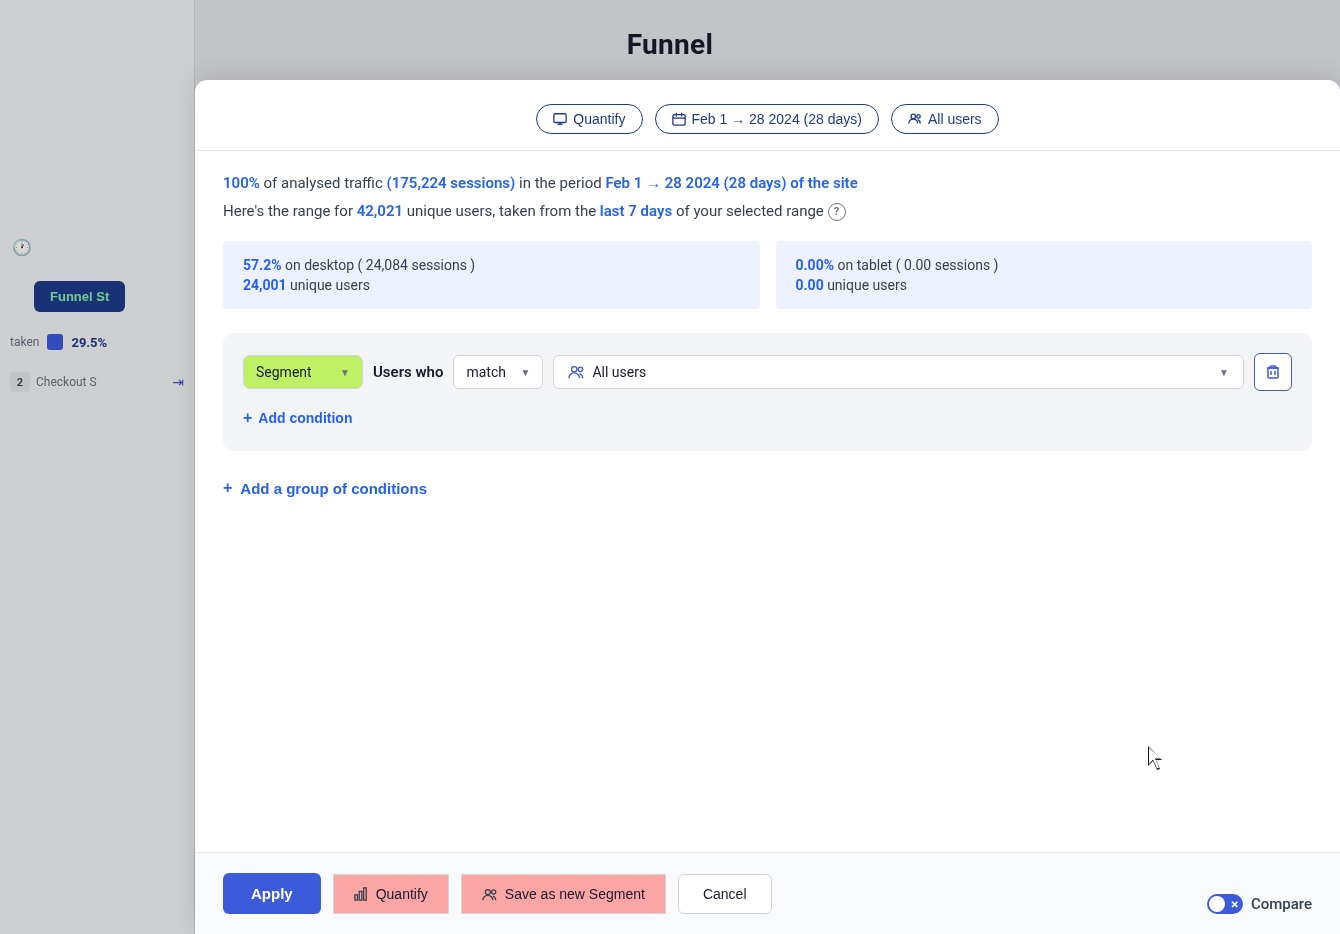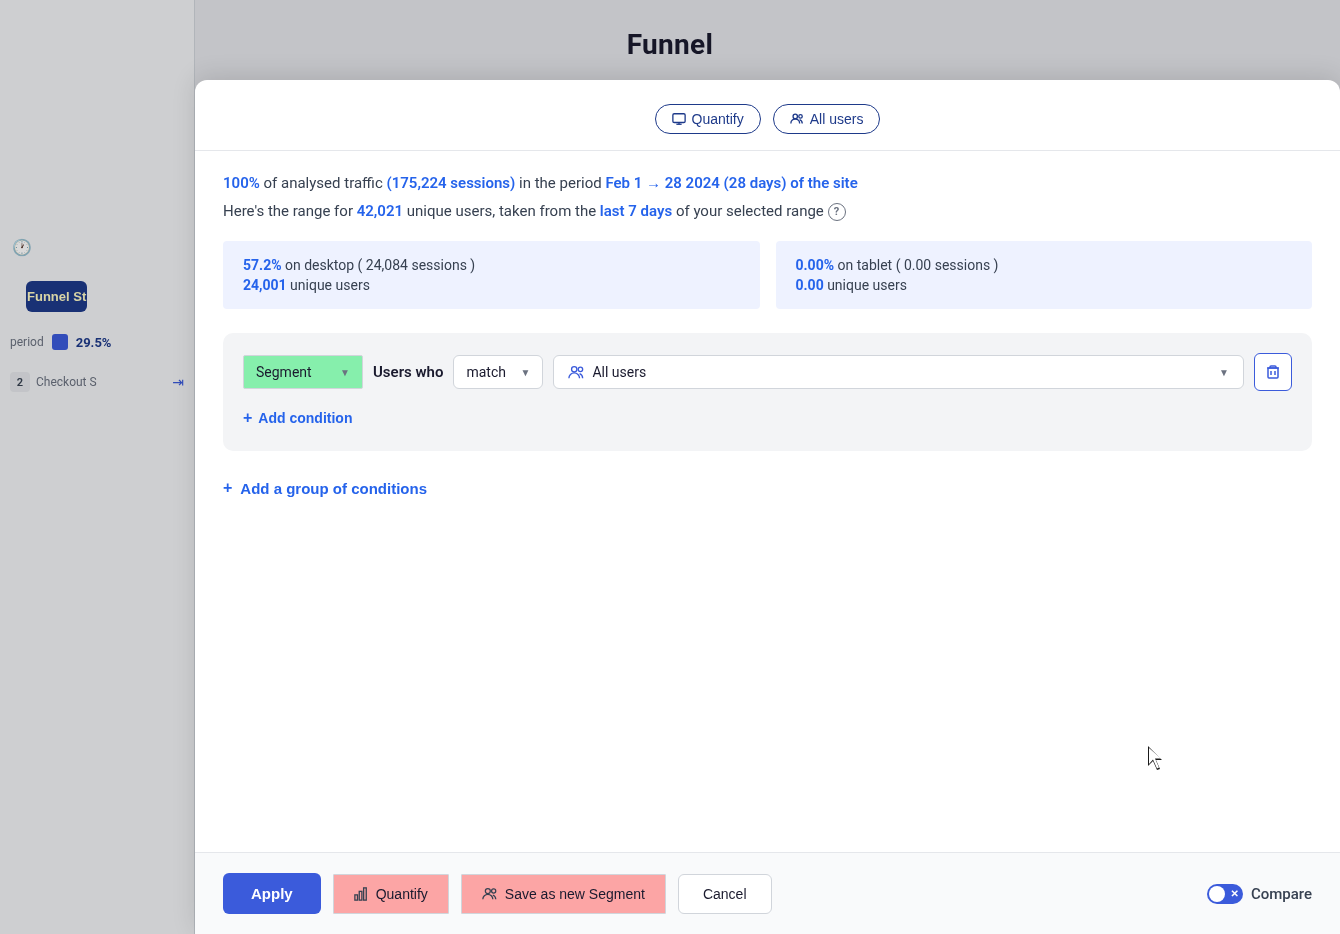--- a/index.html
+++ b/index.html
@@ -49,28 +49,28 @@
     .bg-sidebar-item {
       display: flex;
       align-items: center;
       gap: 8px;
       padding: 8px 12px;
       width: 100%;
     }
 
     .bg-funnel-btn {
       background: #1e3a8a;
-      color: #fef9c3;
+      color: #86efac;
       border: none;
       border-radius: 6px;
-      padding: 8px 1px;
+      padding: 8px 16px;
       font-size: 13px;
       font-weight: 600;
       cursor: pointer;
-      margin-left: 14px;
+      margin-left: 22px;
     }
 
     .bg-label {
       font-size: 12px;
       color: #6b7280;
     }
 
     .bg-blue-label {
       font-size: 13px;
       color: #1e3a8a;
@@ -248,25 +248,25 @@
 
     .filter-label {
       font-size: 15px;
       font-weight: 600;
       color: #1a1a2e;
       white-space: nowrap;
     }
 
     .filter-select {
       border: 1.5px solid #d1d5db;
-      border-radius: 2px;
+      border-radius: 7px;
       padding: 8px 12px;
       font-size: 14px;
       color: #1a1a2e;
-      background: #86efac;
+      background: #bef264;
       cursor: pointer;
       display: flex;
       align-items: center;
       gap: 8px;
       min-width: 120px;
     }
 
     .filter-select-wide {
       flex: 1;
       border: 1.5px solid #d1d5db;
@@ -324,21 +324,21 @@
       font-weight: 600;
       cursor: pointer;
       background: none;
       border: none;
       padding: 12px 0;
     }
 
     
     .modal-footer {
       display: flex;
-      align-items: center;
+      align-items: flex-end;
       gap: 12px;
       padding: 20px 28px;
       background: #f9fafb;
       border-top: 1px solid #e5e7eb;
       border-radius: 0 0 0 0;
     }
 
     .btn-apply {
       background: #3b5bdb;
       color: white;
@@ -449,21 +449,21 @@
 
 <div class="bg-sidebar">
   <div class="bg-sidebar-item">
 
     <span style="color:#6b7280;font-size:16px;">🕐</span>
   </div>
   <div class="bg-sidebar-item">
     <button class="bg-funnel-btn">Funnel St</button>
   </div>
   <div style="display:flex;align-items:center;gap:8px;padding:6px 10px;width:100%;">
-    <span class="bg-label">period</span>
+    <span class="bg-label">taken</span>
     <span style="width:16px;height:16px;background:#3b5bdb;border-radius:3px;display:inline-block;"></span>
     <span class="bg-blue-label">29.5%</span>
   </div>
   <div class="bg-step-item">
     <span class="step-num">2</span>
     <span class="bg-label">Checkout S</span>
     <span style="color:#3b5bdb;font-size:14px;margin-left:auto;">⇥</span>
   </div>
 </div>
 
@@ -486,20 +486,30 @@
 
   <div class="modal-header">
     <button class="pill">
 
       <svg viewBox="0 0 16 16" fill="none" stroke="#1e3a8a" stroke-width="1.5">
         <rect x="1" y="2" width="14" height="10" rx="1.5"></rect>
         <line x1="5" y1="14" x2="11" y2="14"></line>
         <line x1="8" y1="12" x2="8" y2="14"></line>
       </svg>
       <span>Quantify</span>
+    </button>
+    <button class="pill">
+
+      <svg viewBox="0 0 16 16" fill="none" stroke="#1e3a8a" stroke-width="1.5">
+        <rect x="1" y="3" width="14" height="12" rx="1.5"></rect>
+        <line x1="1" y1="7" x2="15" y2="7"></line>
+        <line x1="5" y1="1" x2="5" y2="5"></line>
+        <line x1="11" y1="1" x2="11" y2="5"></line>
+      </svg>
+      <span>Feb 1 → 28 2024 (28 days)</span>
     </button>
     <button class="pill">
 
       <svg viewBox="0 0 16 16" fill="none" stroke="#1e3a8a" stroke-width="1.5">
         <circle cx="6" cy="5" r="2.5"></circle>
         <path d="M1 13c0-2.8 2.2-5 5-5s5 2.2 5 5"></path>
         <circle cx="12" cy="5" r="2"></circle>
         <path d="M14 13c0-2-1.3-3.7-3-4.4"></path>
       </svg>
       <span>All users</span>

